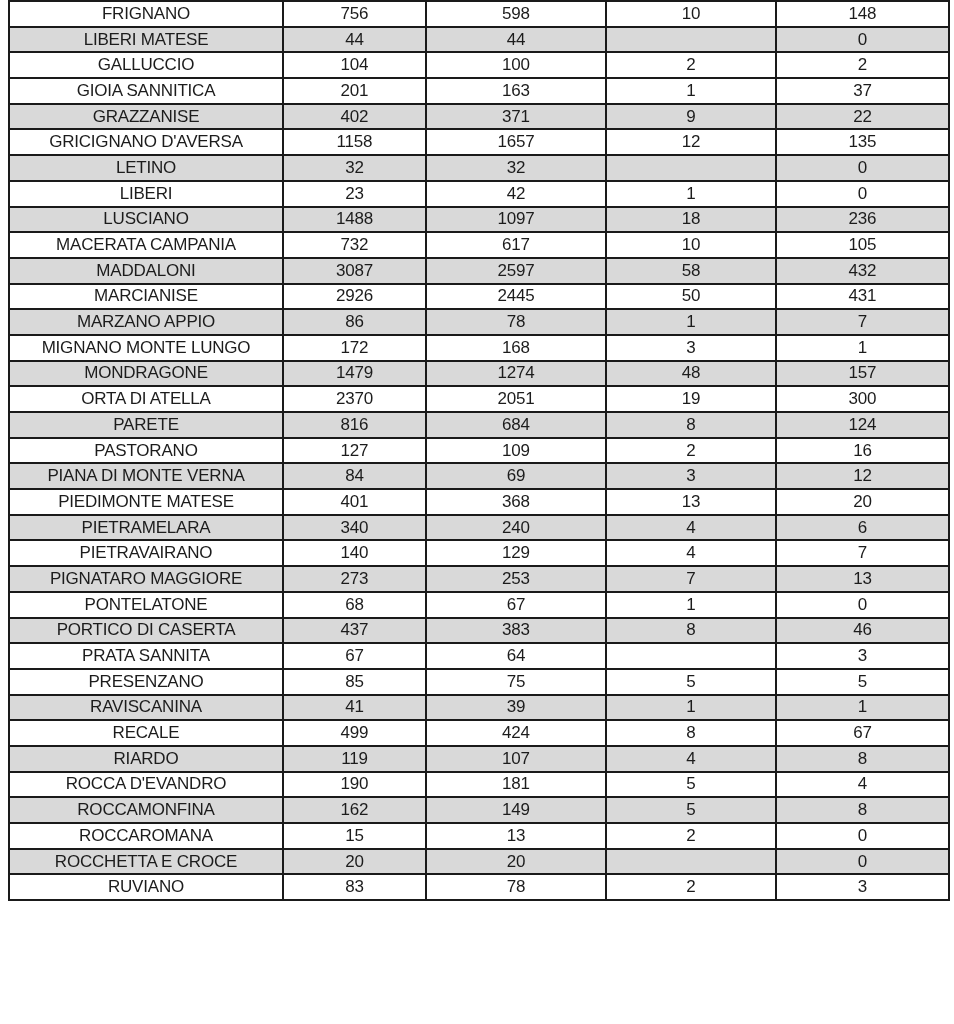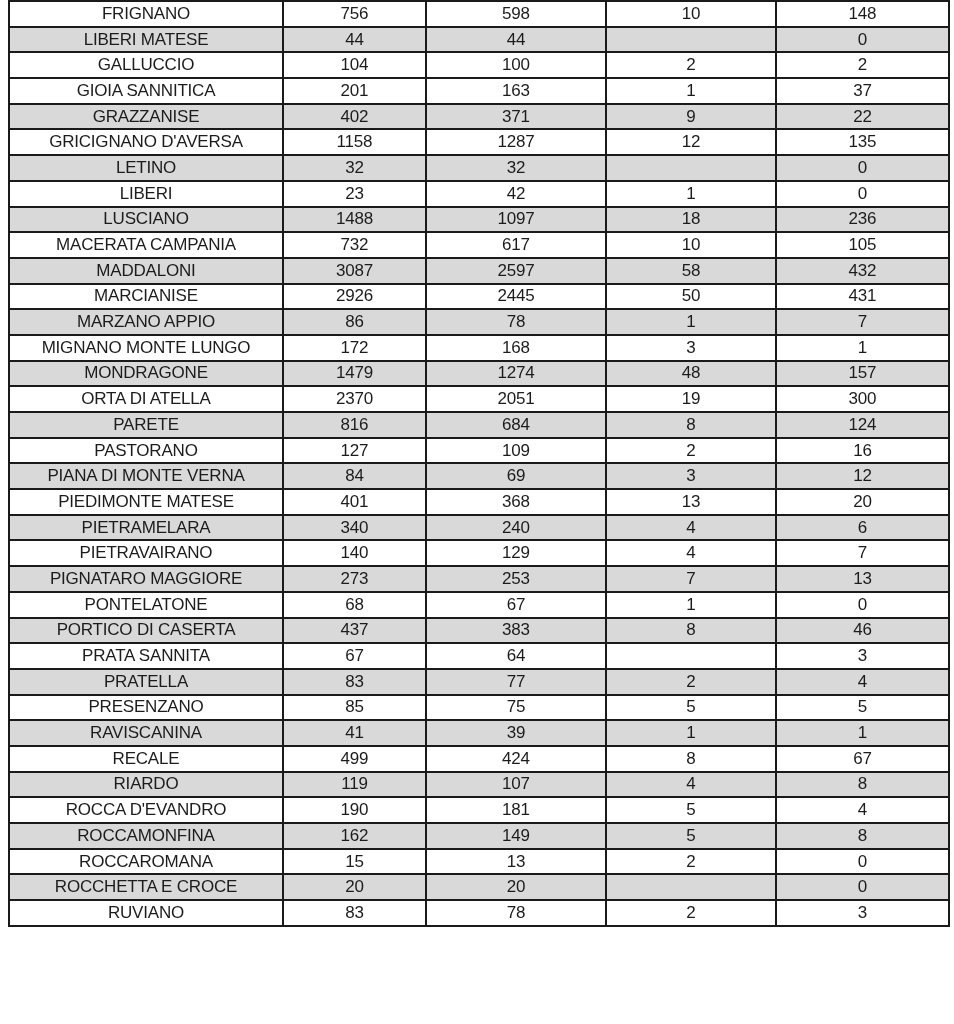--- a/index.html
+++ b/index.html
@@ -88,21 +88,21 @@
         <tr class="row-gray">
     <td>GRAZZANISE</td>
     <td>402</td>
     <td>371</td>
     <td>9</td>
     <td>22</td>
   </tr>
         <tr class="row-white">
     <td>GRICIGNANO D'AVERSA</td>
     <td>1158</td>
-    <td>1287</td>
+    <td>1657</td>
     <td>12</td>
     <td>135</td>
   </tr>
         <tr class="row-gray">
     <td>LETINO</td>
     <td>32</td>
     <td>32</td>
     <td></td>
     <td>0</td>
   </tr>
@@ -232,27 +232,20 @@
     <td>8</td>
     <td>46</td>
   </tr>
         <tr class="row-white">
     <td>PRATA SANNITA</td>
     <td>67</td>
     <td>64</td>
     <td></td>
     <td>3</td>
   </tr>
-        <tr class="row-gray">
-    <td>PRATELLA</td>
-    <td>83</td>
-    <td>77</td>
-    <td>2</td>
-    <td>4</td>
-  </tr>
         <tr class="row-white">
     <td>PRESENZANO</td>
     <td>85</td>
     <td>75</td>
     <td>5</td>
     <td>5</td>
   </tr>
         <tr class="row-gray">
     <td>RAVISCANINA</td>
     <td>41</td>

